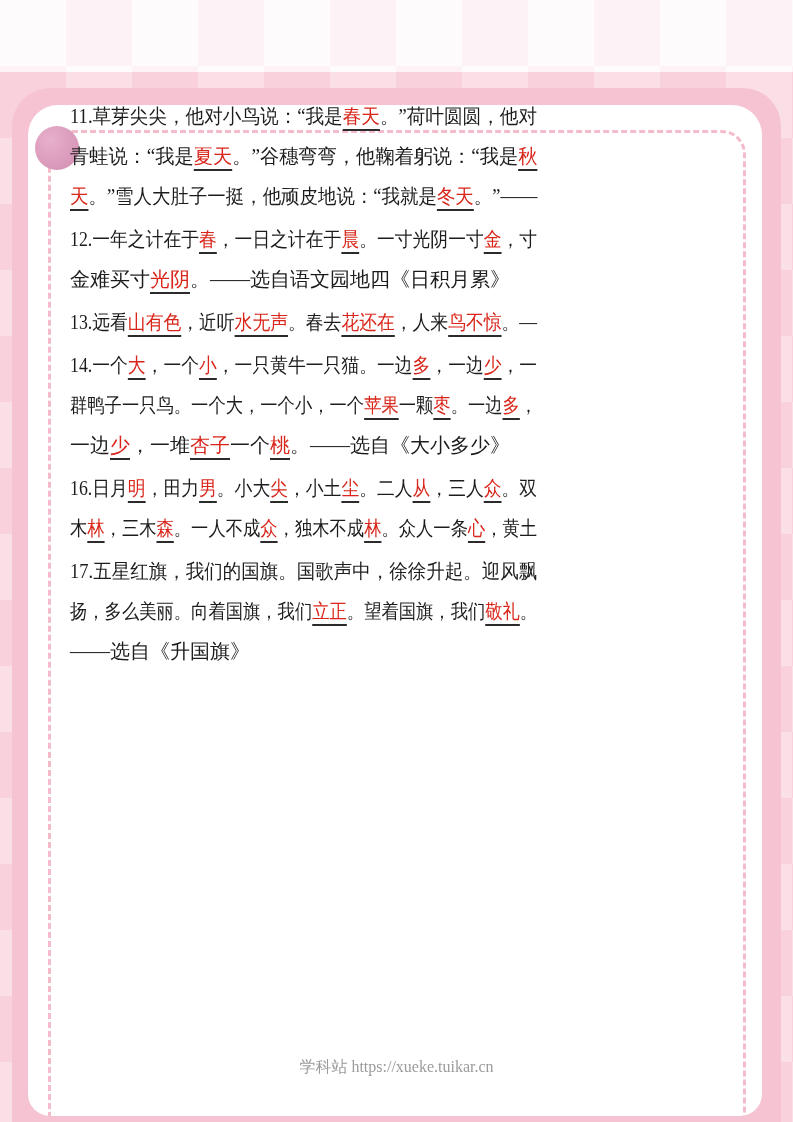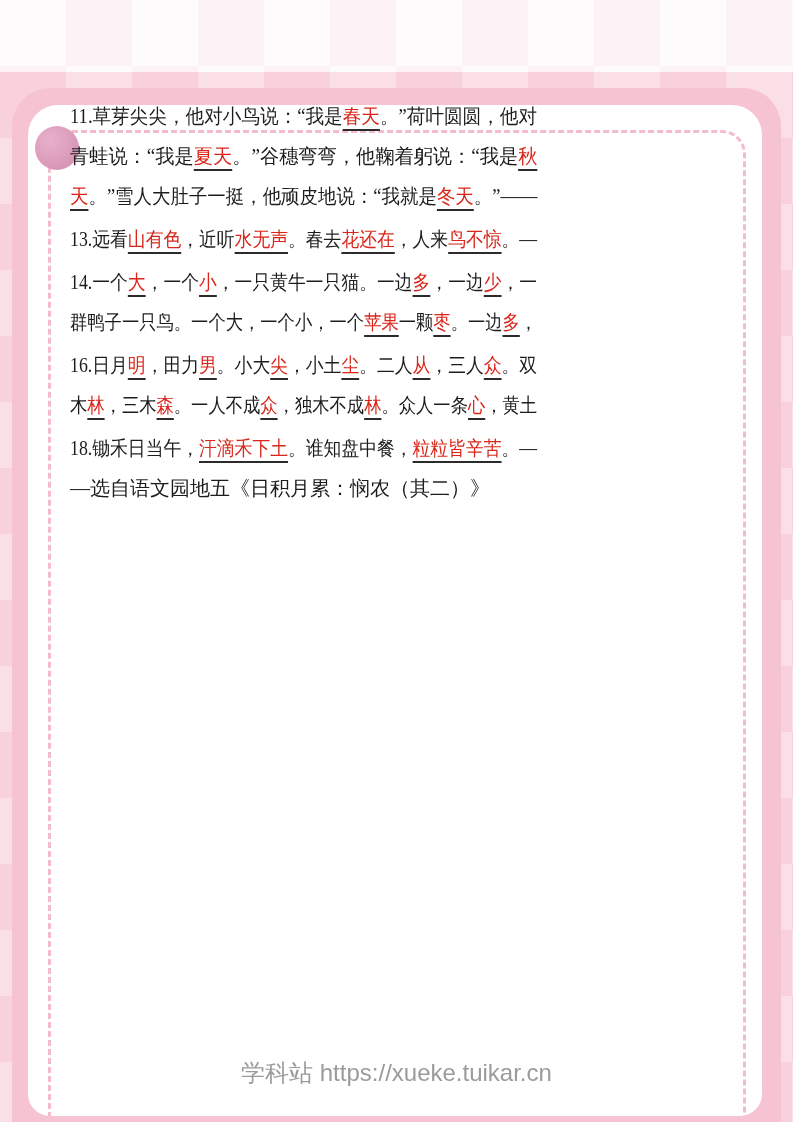--- a/index.html
+++ b/index.html
@@ -45,53 +45,59 @@
   .line{height:40px;line-height:40px;white-space:nowrap;transform-origin:0 50%;}
   .hl{
     color:#d9251a;
     text-decoration:underline;
     text-decoration-color:#2b2b2b;
     text-decoration-thickness:2px;
     text-underline-offset:6px;
   }
   .footer{
     position:absolute;left:0;top:1057px;width:793px;z-index:6;text-align:center;
-    font-family:Liberation Sans, sans-serif;
-    font-size:24px;color:#9b9b9b;
+    font-family:Liberation Serif, serif;
+    font-size:16px;color:#9b9b9b;
   }
 </style>
 </head>
 <body>
 
 <div class="bg-top"></div>
 <div class="bg-main"></div>
 <div class="outer-card"></div>
 <div class="card">
   <div class="dashed"></div>
 </div>
 <div class="ball"></div>
 
 <div class="content">
     <div class="item">
       <div class="line just" style="transform: scaleX(0.930299);"><span class="tx">11.草芽尖尖，他对小鸟说：“我是</span><span class="hl">春天</span><span class="tx">。”荷叶圆圆，他对</span></div>
       <div class="line just" style="transform: scaleX(0.960352);"><span class="tx">青蛙说：“我是</span><span class="hl">夏天</span><span class="tx">。”谷穗弯弯，他鞠着躬说：“我是</span><span class="hl">秋</span></div>
       <div class="line just" style="transform: scaleX(0.922426);"><span class="hl">天</span><span class="tx">。”雪人大肚子一挺，他顽皮地说：“我就是</span><span class="hl">冬天</span><span class="tx">。”——</span></div>
     </div>
     <div class="item">
+      <div class="line just" style="transform: scaleX(0.889796);"><span class="tx">12.一年之计在于</span><span class="hl">春</span><span class="tx">，一日之计在于</span><span class="hl">晨</span><span class="tx">。一寸光阴一寸</span><span class="hl">金</span><span class="tx">，寸</span></div>
+      <div class="line"><span class="tx">金难买寸</span><span class="hl">光阴</span><span class="tx">。——选自语文园地四《日积月累》</span></div>
+    </div>
+    <div class="item">
       <div class="line just" style="transform: scaleX(0.889796);"><span class="tx">13.远看</span><span class="hl">山有色</span><span class="tx">，近听</span><span class="hl">水无声</span><span class="tx">。春去</span><span class="hl">花还在</span><span class="tx">，人来</span><span class="hl">鸟不惊</span><span class="tx">。—</span></div>
     </div>
     <div class="item">
       <div class="line just" style="transform: scaleX(0.889796);"><span class="tx">14.一个</span><span class="hl">大</span><span class="tx">，一个</span><span class="hl">小</span><span class="tx">，一只黄牛一只猫。一边</span><span class="hl">多</span><span class="tx">，一边</span><span class="hl">少</span><span class="tx">，一</span></div>
       <div class="line just" style="transform: scaleX(0.865079);"><span class="tx">群鸭子一只鸟。一个大，一个小，一个</span><span class="hl">苹果</span><span class="tx">一颗</span><span class="hl">枣</span><span class="tx">。一边</span><span class="hl">多</span><span class="tx">，</span></div>
+      <div class="line"><span class="tx">一边</span><span class="hl">少</span><span class="tx">，一堆</span><span class="hl">杏子</span><span class="tx">一个</span><span class="hl">桃</span><span class="tx">。——选自《大小多少》</span></div>
     </div>
     <div class="item">
       <div class="line just" style="transform: scaleX(0.889796);"><span class="tx">16.日月</span><span class="hl">明</span><span class="tx">，田力</span><span class="hl">男</span><span class="tx">。小大</span><span class="hl">尖</span><span class="tx">，小土</span><span class="hl">尘</span><span class="tx">。二人</span><span class="hl">从</span><span class="tx">，三人</span><span class="hl">众</span><span class="tx">。双</span></div>
       <div class="line just" style="transform: scaleX(0.865079);"><span class="tx">木</span><span class="hl">林</span><span class="tx">，三木</span><span class="hl">森</span><span class="tx">。一人不成</span><span class="hl">众</span><span class="tx">，独木不成</span><span class="hl">林</span><span class="tx">。众人一条</span><span class="hl">心</span><span class="tx">，黄土</span></div>
     </div>
     <div class="item">
-      <div class="line just" style="transform: scaleX(0.889796);"><span class="tx">18.锄禾日当午，</span><span class="hl">汗滴禾下土</span><span class="tx">。谁知盘中餐，</span><span class="hl">粒粒皆辛苦</span><span class="tx">。—</span></div>
-      <div class="line"><span class="tx">—选自语文园地五《日积月累：悯农（其二）》</span></div>
+      <div class="line just" style="transform: scaleX(0.925035);"><span class="tx">17.五星红旗，我们的国旗。国歌声中，徐徐升起。迎风飘</span></div>
+      <div class="line just" style="transform: scaleX(0.865079);"><span class="tx">扬，多么美丽。向着国旗，我们</span><span class="hl">立正</span><span class="tx">。望着国旗，我们</span><span class="hl">敬礼</span><span class="tx">。</span></div>
+      <div class="line"><span class="tx">——选自《升国旗》</span></div>
     </div>
   </div>
 
 <div class="footer">
   <span>学科站 https://xueke.tuikar.cn</span>
 </div>
 
 </body></html>

